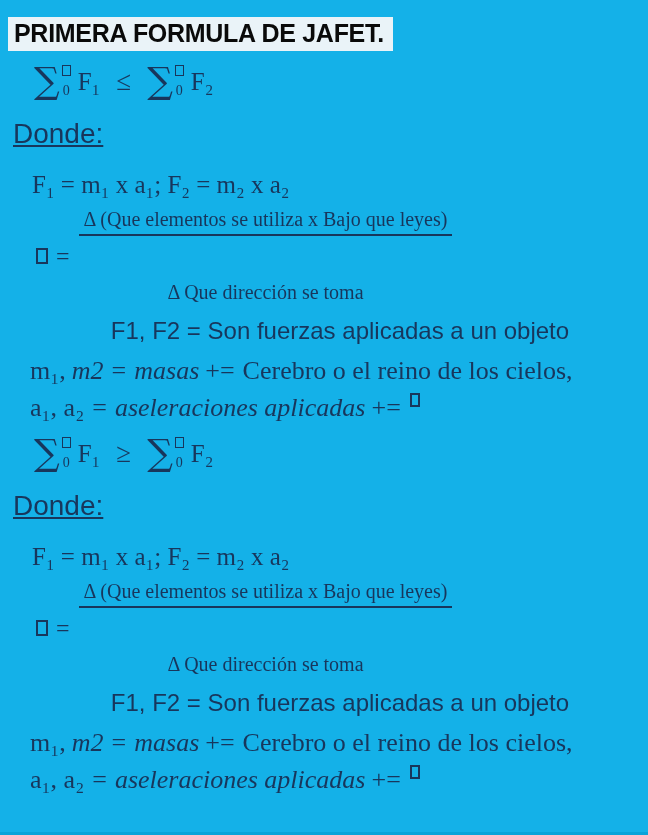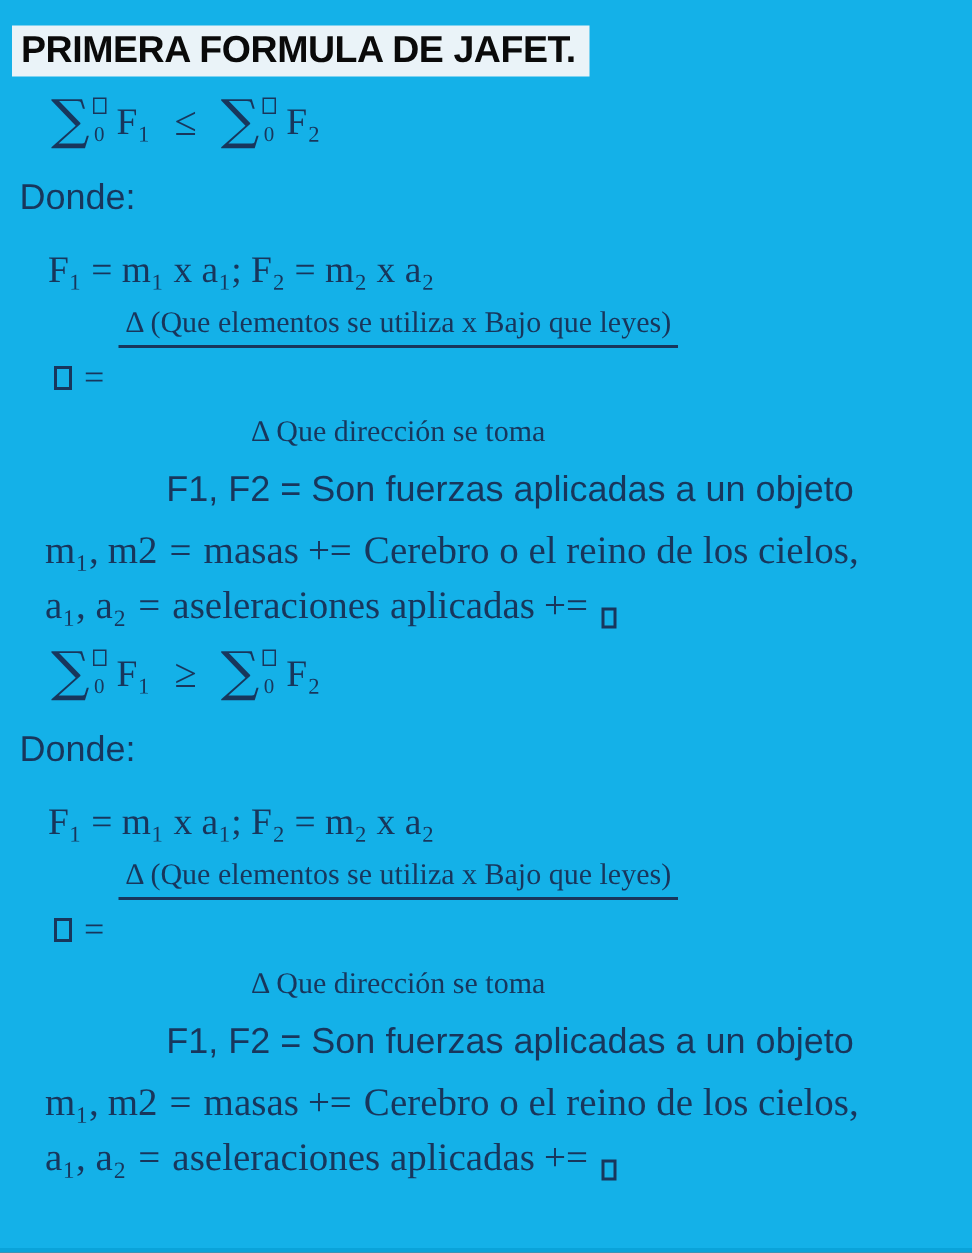--- a/index.html
+++ b/index.html
@@ -53,41 +53,41 @@
   .supsub .sub{padding-left:1px;}
   .term{font-size:25px;margin-left:7px;line-height:1;}
   .rel{font-size:27px;margin:0 16px;line-height:1;}
 
   
   .notdef{display:inline-block;border:1.6px solid currentColor;}
   .notdef.sup{width:9px;height:11px;margin-top:1px;}
   .notdef.lhsbox{width:12px;height:16px;border-width:2px;}
   .notdef.tail{width:10px;height:14px;border-width:2px;margin-left:9px;}
 
-  .donde{font-size:24px;margin:20px 0 0 13px;color:var(--ink);}
+  .donde{font-size:28px;margin:20px 0 0 13px;color:var(--ink);text-decoration:underline;}
   .eq{font-size:25px;margin:21px 0 0 32px;color:var(--ink);}
 
   .frac-row{
     margin:9px 0 0 36px;
     display:flex;align-items:center;
     color:var(--ink);
   }
   .eqsign{font-size:24px;margin:0 9px 0 8px;}
   .frac{display:inline-flex;flex-direction:column;align-items:center;}
   .frac .num{
     font-size:20px;
     border-bottom:2px solid currentColor;
     padding:0 5px 3px 5px;
   }
   .frac .den{font-size:20px;padding-top:2px;margin-top:43px;}
 
   .forces{font-size:24px;margin:13px 0 0 32px;color:var(--ink);text-align:center;}
   .mass{font-size:26px;margin:11px 0 0 30px;color:var(--ink);display:flex;flex-wrap:nowrap;white-space:pre;}
-  .accel{font-size:26px;margin:7px 0 0 30px;color:var(--ink);display:flex;align-items:flex-end;white-space:pre;}
-  .it{}
+  .accel{font-size:26px;margin:7px 0 0 30px;color:var(--ink);display:flex;align-items:flex-start;white-space:pre;}
+  .it{font-style:italic;}
   .g{margin:0 8px;}
   .gs{margin-left:6px;}
 </style>
 </head>
 <body>
 
 <div class="page">
 
   <section>
     <div class="title-row">

